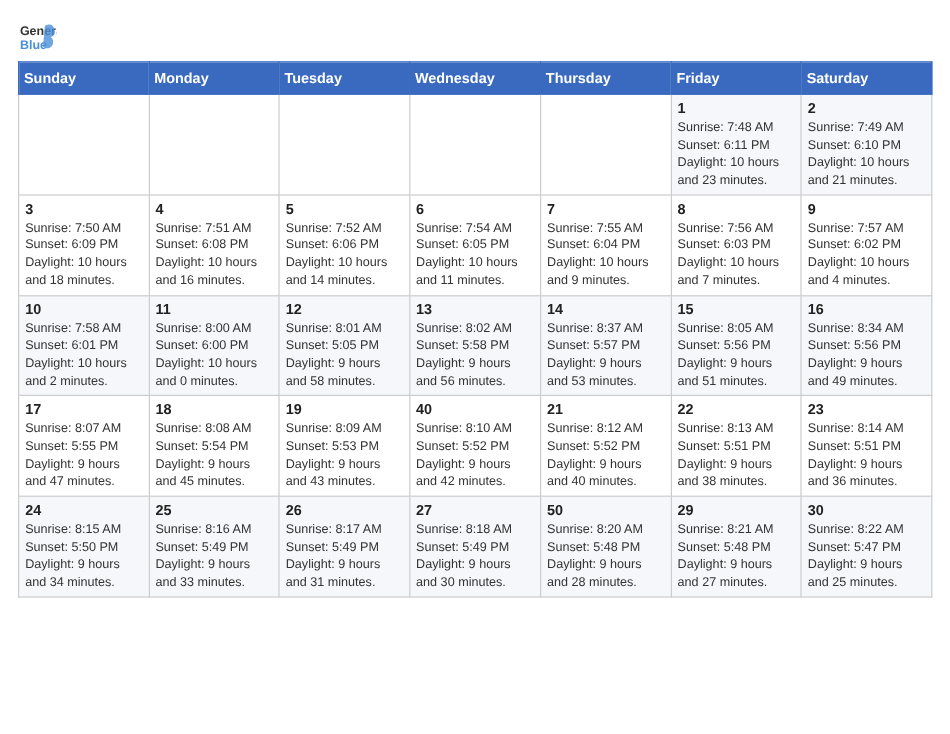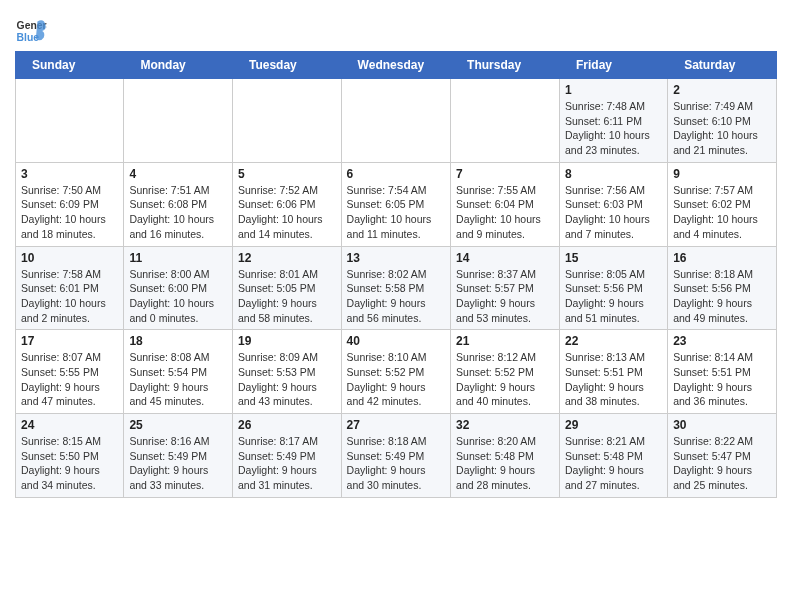--- a/index.html
+++ b/index.html
@@ -39,21 +39,21 @@
       margin-top: 2px;
     }
     .calendar-table {
       width: 100%;
       border-collapse: collapse;
       font-size: 11px;
     }
     .calendar-table th {
       background: #3a6abf;
       color: #fff;
-      padding: 6px 16px;
+      padding: 6px 4px;
       text-align: left;
       font-size: 12px;
       border: 1px solid #3a6abf;
     }
     .calendar-table td {
       vertical-align: top;
       padding: 4px 5px;
       border: 1px solid #ccc;
       height: 80px;
       width: 110px;
@@ -210,21 +210,21 @@
 Daylight: 9 hours and 53 minutes.</div>
         </td>
         <td>
           <span class="day-number">15</span>
           <div class="day-info">Sunrise: 8:05 AM
 Sunset: 5:56 PM
 Daylight: 9 hours and 51 minutes.</div>
         </td>
         <td>
           <span class="day-number">16</span>
-          <div class="day-info">Sunrise: 8:18 AM
+          <div class="day-info">Sunrise: 8:34 AM
 Sunset: 5:56 PM
 Daylight: 9 hours and 49 minutes.</div>
         </td>
       </tr>
       <tr>
         <td>
           <span class="day-number">17</span>
           <div class="day-info">Sunrise: 8:07 AM
 Sunset: 5:55 PM
 Daylight: 9 hours and 47 minutes.</div>
@@ -285,21 +285,21 @@
 Sunset: 5:49 PM
 Daylight: 9 hours and 31 minutes.</div>
         </td>
         <td>
           <span class="day-number">27</span>
           <div class="day-info">Sunrise: 8:18 AM
 Sunset: 5:49 PM
 Daylight: 9 hours and 30 minutes.</div>
         </td>
         <td>
-          <span class="day-number">32</span>
+          <span class="day-number">50</span>
           <div class="day-info">Sunrise: 8:20 AM
 Sunset: 5:48 PM
 Daylight: 9 hours and 28 minutes.</div>
         </td>
         <td>
           <span class="day-number">29</span>
           <div class="day-info">Sunrise: 8:21 AM
 Sunset: 5:48 PM
 Daylight: 9 hours and 27 minutes.</div>
         </td>

